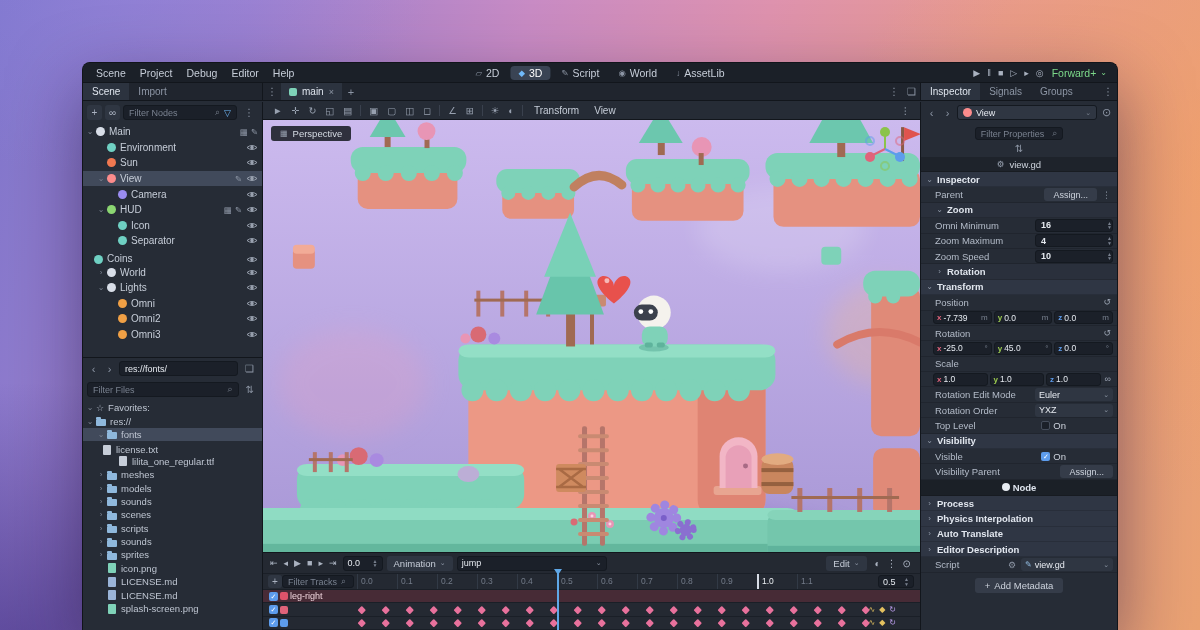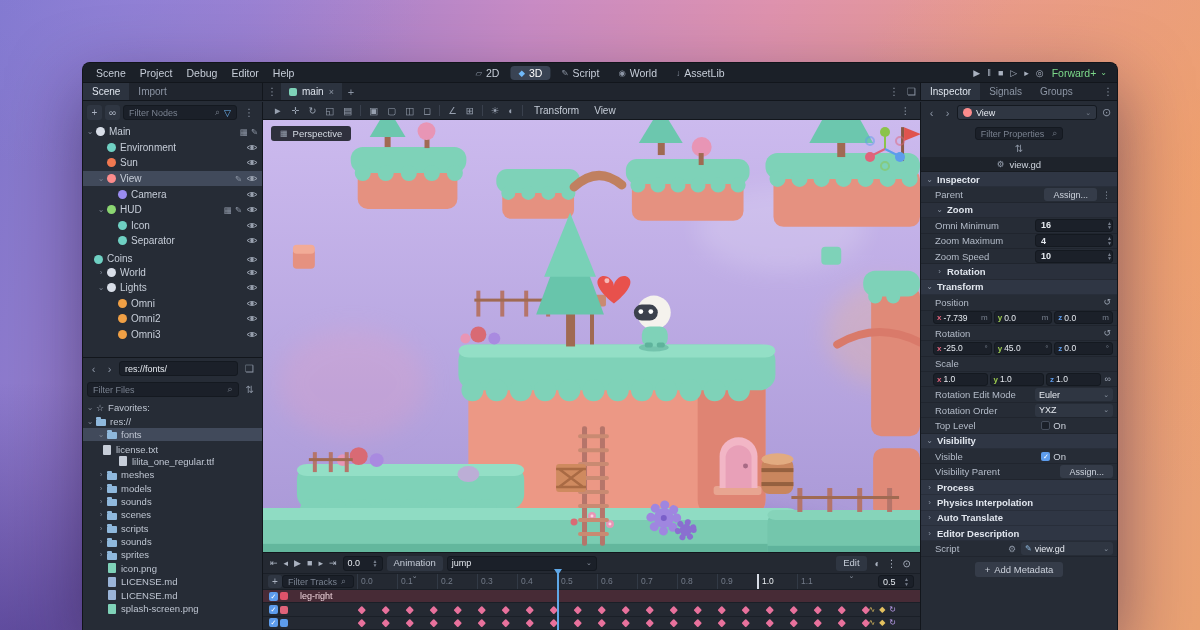--- a/index.html
+++ b/index.html
@@ -78,31 +78,31 @@
 .tsep{width:1px;height:11px;background:#3a414e;margin:0 3px;}
 .tmenu{color:#c6cdd8;font-size:10px;padding:0 7px;}
 .viewport{flex:1;position:relative;min-height:0;background:#b5a5de;overflow:hidden;}
 .scene3d{position:absolute;inset:0;width:100%;height:100%;}
 .persp{position:absolute;top:6px;left:8px;display:flex;align-items:center;gap:5px;background:rgba(25,28,36,.88);border-radius:3px;padding:2px 9px;color:#d6dbe4;font-size:9.5px;}
 .gizmo{position:absolute;top:4px;right:8px;}
 
 .anim{height:78px;background:#242932;border-top:1px solid #12161c;display:flex;flex-direction:column;position:relative;flex:0 0 auto;}
 .arow1{height:21px;display:flex;align-items:center;gap:4px;padding:0 5px;border-bottom:1px solid #1a1f27;flex:0 0 auto;}
 .trbtn{color:#aab2c0;font-size:9px;padding:0 2px;}
-.abtn{background:#2f3642;border-radius:3px;padding:1px 7px;color:#c6cdd8;font-size:9.5px;display:flex;gap:4px;align-items:center;height:15px;flex-direction:column;}
+.abtn{background:#2f3642;border-radius:3px;padding:1px 7px;color:#c6cdd8;font-size:9.5px;display:flex;gap:4px;align-items:center;height:15px;}
 .afield{background:#1b2029;border:1px solid #141920;border-radius:3px;height:15px;display:flex;align-items:center;padding:0 4px;gap:3px;font-size:9px;color:#e6eaf0;}
 .spinarr{display:flex;flex-direction:column;font-size:5px;line-height:4.5px;color:#79818f;}
 .arow2{height:16px;display:flex;align-items:center;border-bottom:1px solid #1a1f27;padding-left:5px;flex:0 0 auto;}
 .ruler{display:flex;flex:1;color:#737b89;font-size:8.5px;overflow:hidden;margin-left:3px;align-self:stretch;align-items:center;}
 .tick{width:40px;flex:0 0 auto;padding-left:3px;border-left:1px solid #323a46;line-height:15px;height:100%;}
 .tick.emph{color:#eef1f5;border-left:2px solid #d8dde6;}
 .snapbox{width:36px;flex:0 0 auto;margin:0 6px;}
 .trk{height:13.4px;display:flex;align-items:center;border-bottom:1px solid #1a1f27;position:relative;font-size:9px;}
 .trk.hdr{background:#472b36;color:#edd3db;}
-.trkname{margin-left:12px;}
+.trkname{margin-left:2px;}
 .trkicon{width:8px;height:8px;border-radius:2px;margin-left:2px;flex:0 0 auto;}
 .kd{position:absolute;width:5.5px;height:5.5px;transform:rotate(45deg);background:#e8719c;border-radius:1px;top:3.6px;}
 .trkicons{position:absolute;right:24px;display:flex;gap:4px;font-size:8px;}
 .chk{width:9px;height:9px;border-radius:2px;background:#5d9cec;color:#fff;font-size:7px;line-height:9px;text-align:center;flex:0 0 auto;margin:0 0 0 6px;}
 .chk.off{background:#1b2029;border:1px solid #454d5b;}
 .playhead{position:absolute;top:16px;bottom:0;left:294px;width:1.5px;background:#5fa8e8;z-index:5;}
 .playhead:before{content:"";position:absolute;top:0;left:-3.5px;border:4px solid transparent;border-top:6px solid #5fa8e8;}
 
 .irow{min-height:15.4px;display:flex;align-items:center;padding:0 4px;gap:3px;border-bottom:1px solid rgba(0,0,0,.14);flex:0 0 auto;}
 .navrow2{padding:3px 4px;gap:3px;display:flex;align-items:center;}
@@ -989,20 +989,24 @@
             <div class="irow">
               <span class="plabel">Visible</span>
               <span class="chk" style="margin: 0px;">✓</span>
               <span class="onlbl">On</span>
               <span style="width: 44px;"></span>
             </div>
             <div class="irow">
               <span class="plabel">Visibility Parent</span>
               <div class="abtn2">Assign...</div>
             </div>
+            <div class="irow cls">
+              <span class="clsdot" style="background: rgb(232, 236, 242);"></span>
+              <span>Node</span>
+            </div>
             <div class="irow sec">
               <span class="secarrow">›</span>
               <span>Process</span>
             </div>
             <div class="irow sec">
               <span class="secarrow">›</span>
               <span>Physics Interpolation</span>
             </div>
             <div class="irow sec">
               <span class="secarrow">›</span>

